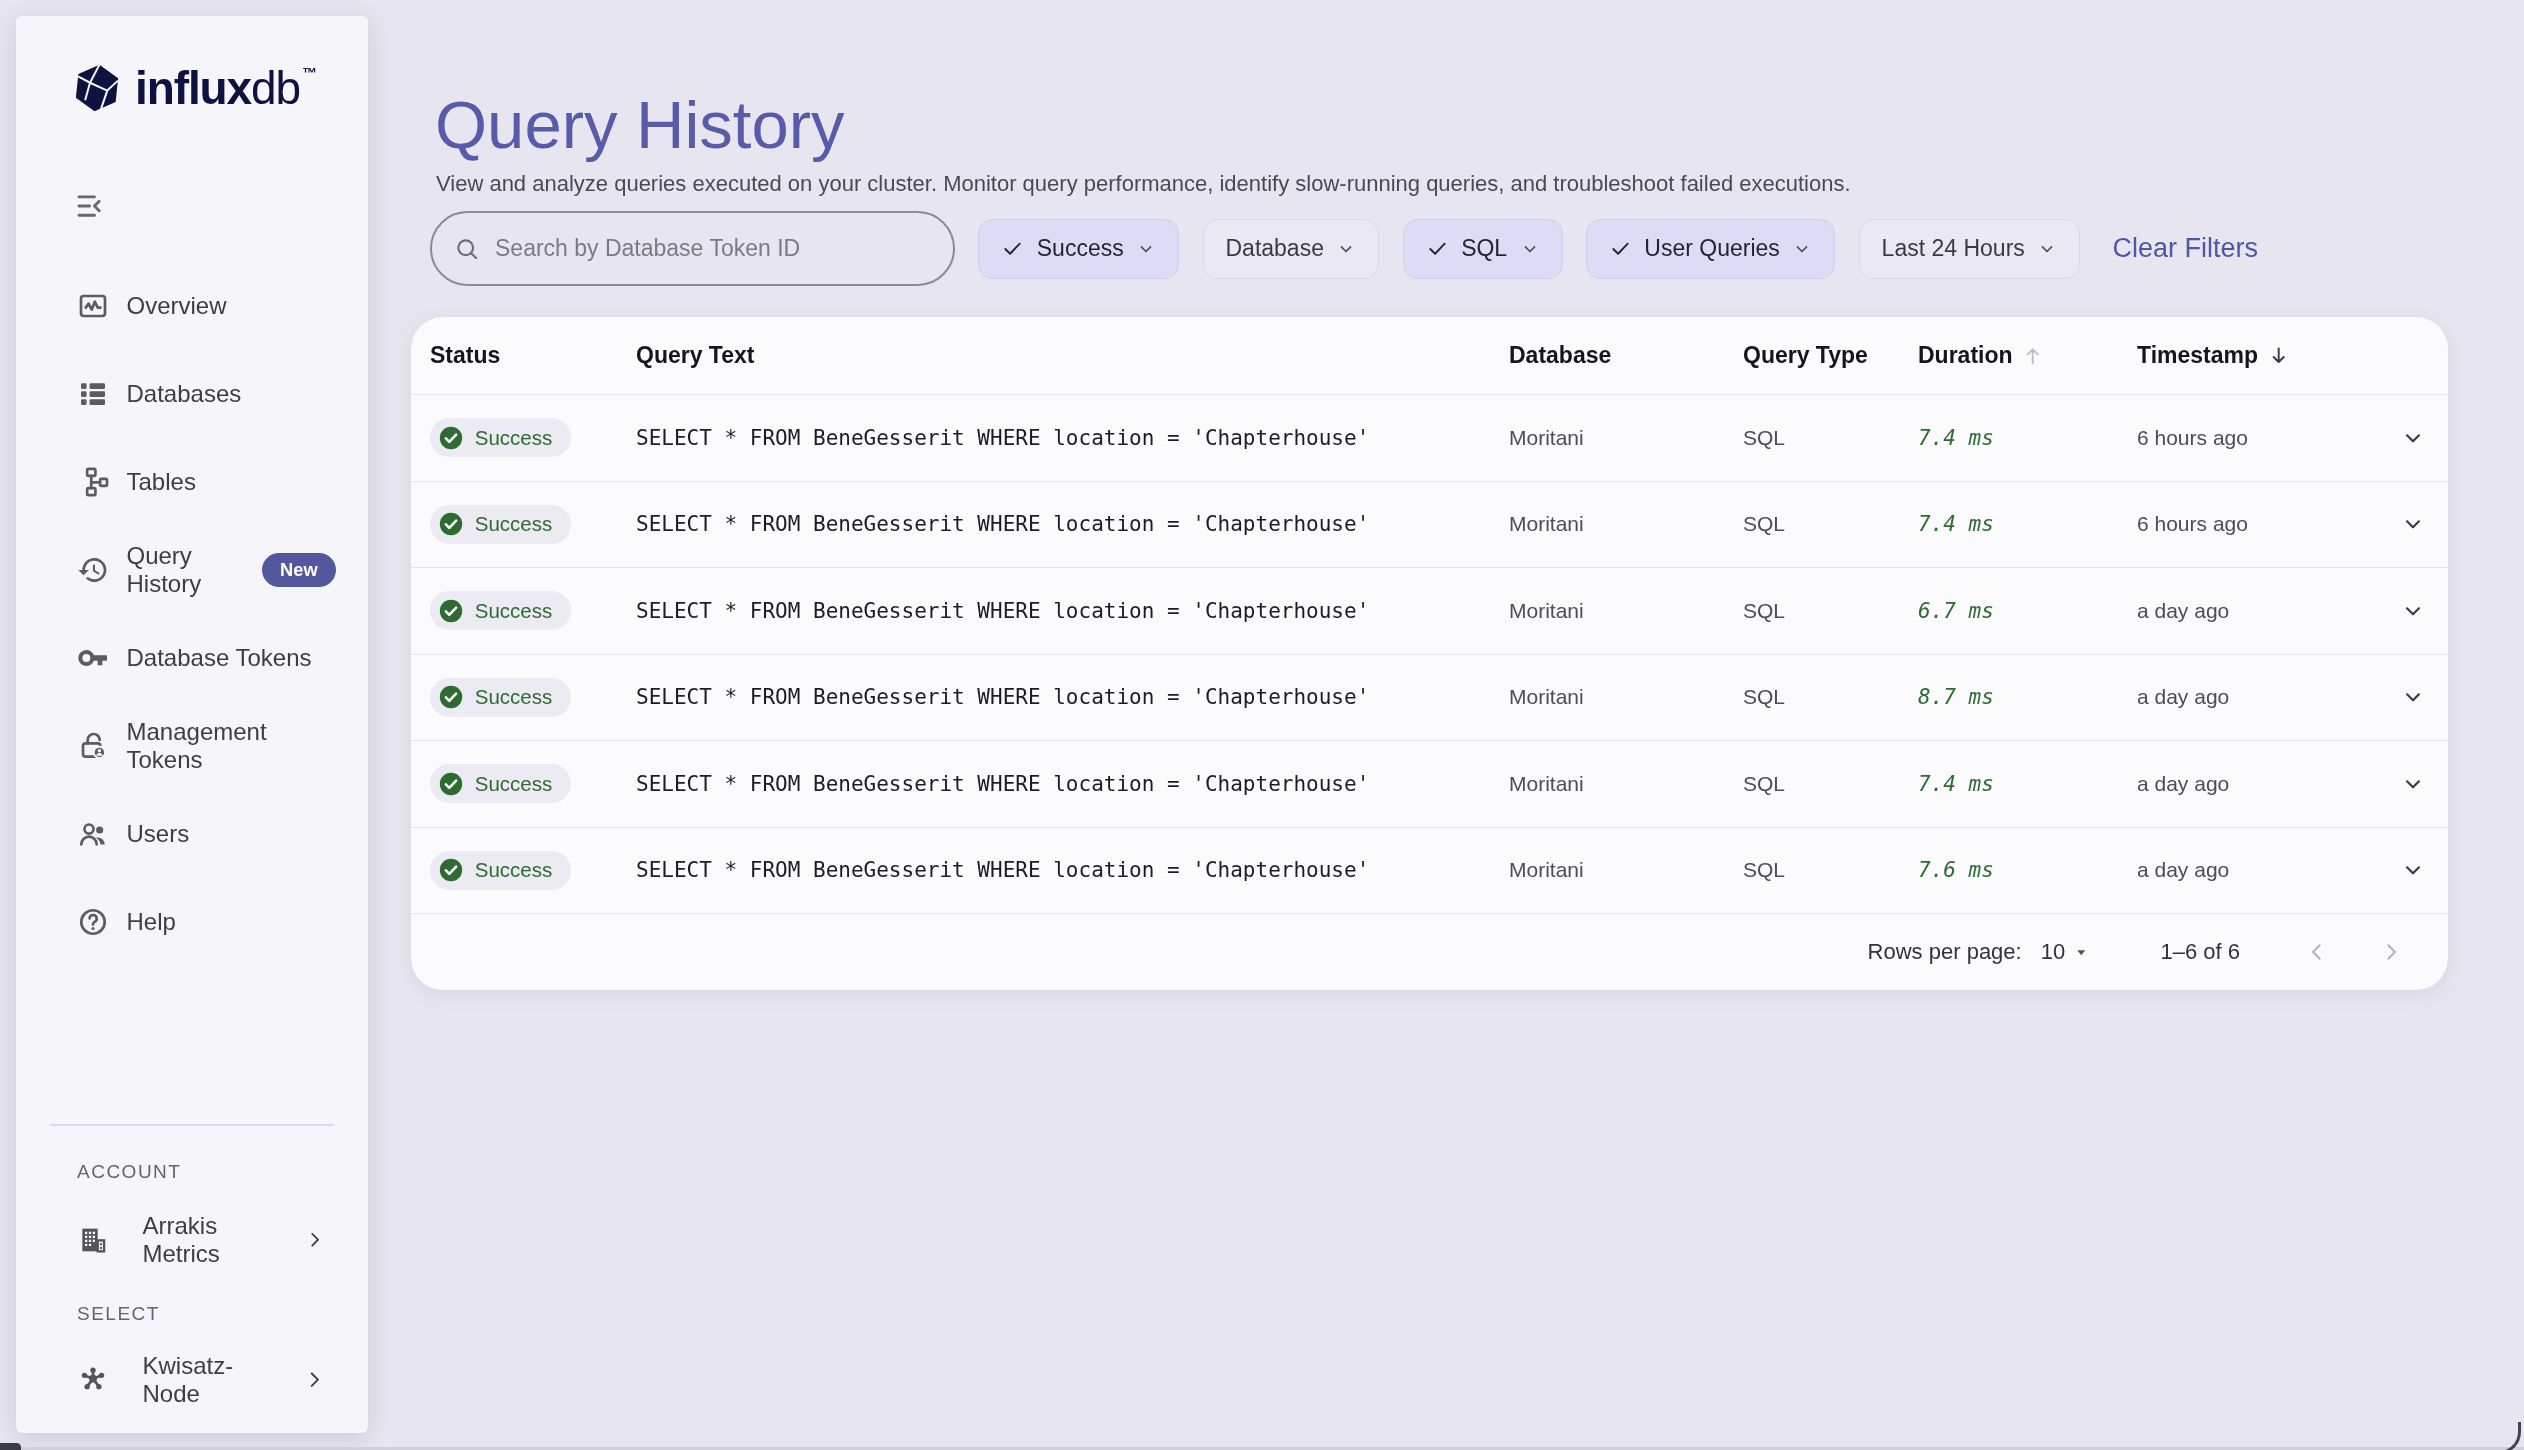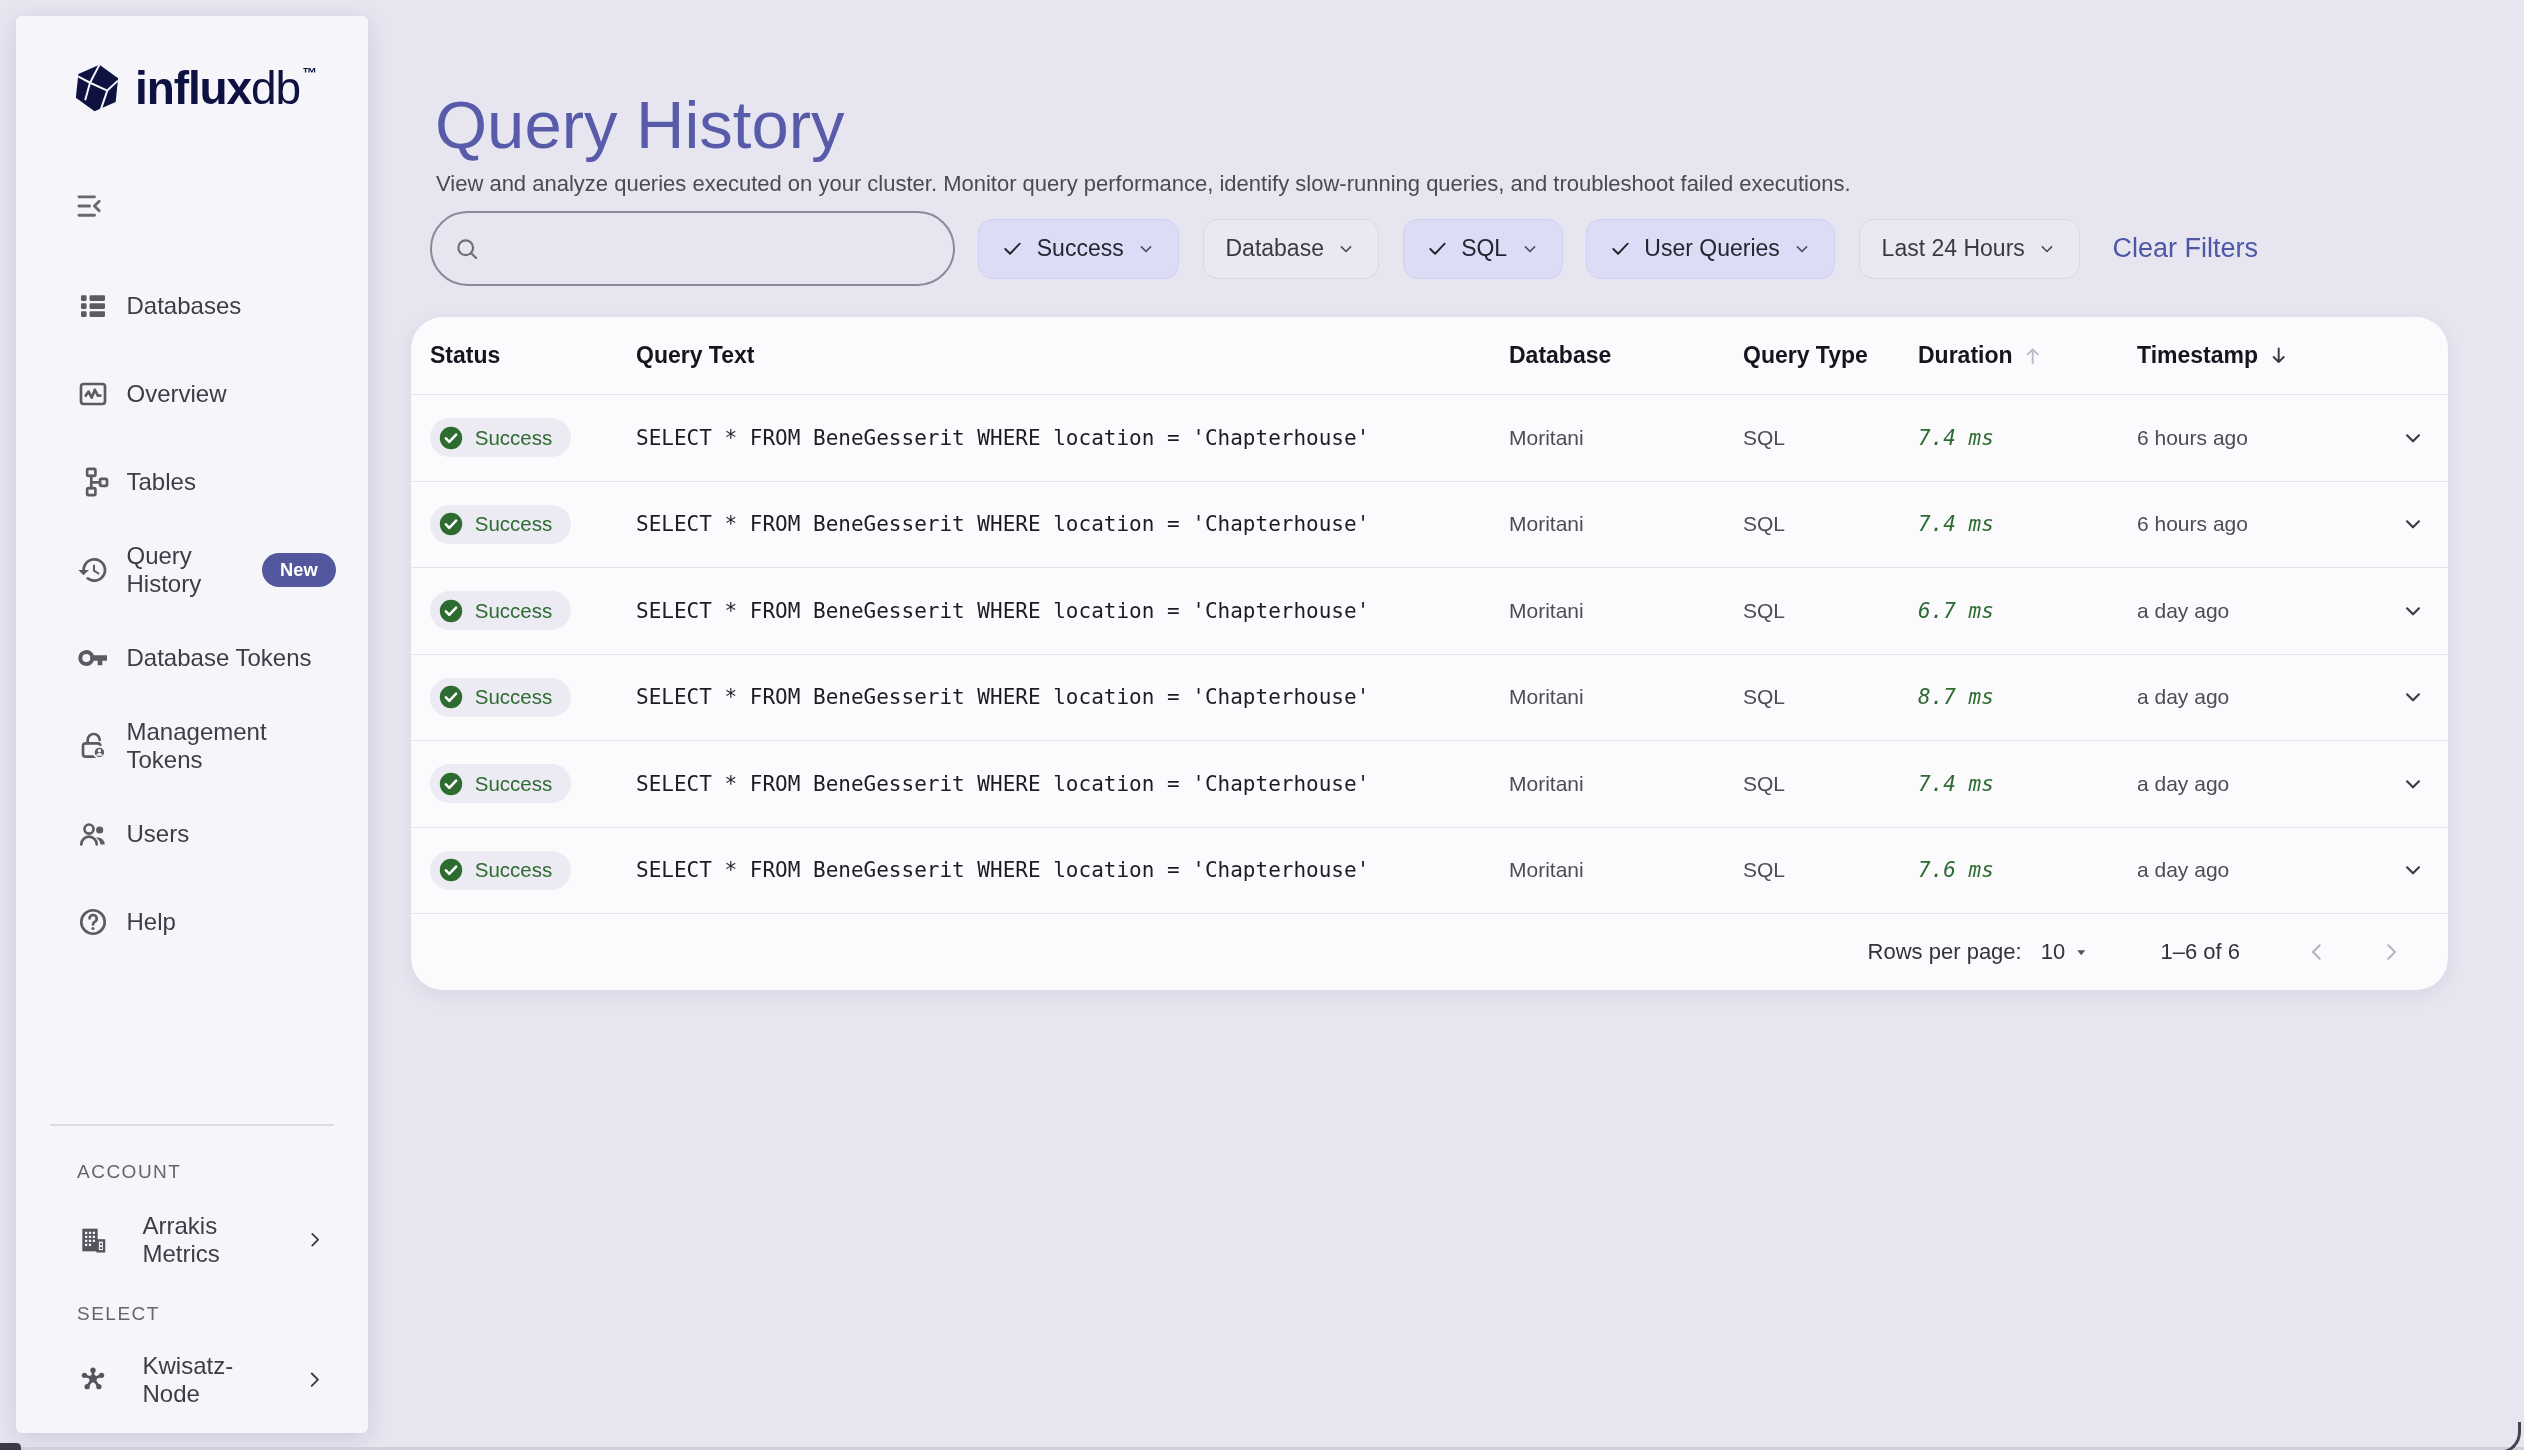--- a/index.html
+++ b/index.html
@@ -137,42 +137,42 @@
 
   <span class="collapse-btn" data-icon="collapse-sidebar-icon">
       <svg viewBox="0 0 24 24" fill="none" stroke="currentColor" stroke-width="2" stroke-linecap="round" stroke-linejoin="round">
         <path d="M3.5 5.5h11M3.5 12h7.5M3.5 18.5h11"></path>
         <path d="m17.8 8.6-3.4 3.4 3.4 3.4"></path>
       </svg>
     </span>
 
   <nav class="nav">
   <div class="nav-item">
+    <span class="icon" data-icon="overview-icon">
+          <svg viewBox="0 0 24 24" fill="none" stroke="currentColor" stroke-width="2" stroke-linecap="round" stroke-linejoin="round">
+            <rect x="3" y="4.5" width="18" height="15" rx="2"></rect>
+            <path d="m6.5 13.2 2.2-3 2.3 4.6 2.4-6 2.2 4.4h2"></path>
+          </svg>
+        </span>
+    <span class="label">Overview</span>
+
+  </div>
+
+  <div class="nav-item">
     <span class="icon" data-icon="databases-icon">
           <svg viewBox="0 0 24 24" fill="currentColor">
             <rect x="3" y="4" width="4.2" height="4.2" rx="0.8"></rect>
             <rect x="9.4" y="4" width="11.6" height="4.2" rx="0.8"></rect>
             <rect x="3" y="10" width="4.2" height="4.2" rx="0.8"></rect>
             <rect x="9.4" y="10" width="11.6" height="4.2" rx="0.8"></rect>
             <rect x="3" y="16" width="4.2" height="4.2" rx="0.8"></rect>
             <rect x="9.4" y="16" width="11.6" height="4.2" rx="0.8"></rect>
           </svg>
         </span>
     <span class="label">Databases</span>
-
-  </div>
-
-  <div class="nav-item">
-    <span class="icon" data-icon="overview-icon">
-          <svg viewBox="0 0 24 24" fill="none" stroke="currentColor" stroke-width="2" stroke-linecap="round" stroke-linejoin="round">
-            <rect x="3" y="4.5" width="18" height="15" rx="2"></rect>
-            <path d="m6.5 13.2 2.2-3 2.3 4.6 2.4-6 2.2 4.4h2"></path>
-          </svg>
-        </span>
-    <span class="label">Overview</span>
 
   </div>
 
   <div class="nav-item">
     <span class="icon" data-icon="tables-icon">
           <svg viewBox="0 0 24 24" fill="none" stroke="currentColor" stroke-width="2" stroke-linecap="round" stroke-linejoin="round">
             <rect x="7.6" y="2.2" width="6.2" height="5.2" rx="1"></rect>
             <path d="M10.7 7.4v9.2M10.7 12.3h6.6"></path>
             <rect x="7.6" y="16.6" width="6.2" height="5.2" rx="1"></rect>
             <rect x="17.3" y="9.7" width="5.2" height="5.2" rx="1"></rect>
@@ -301,20 +301,21 @@
 <p class="page-desc">View and analyze queries executed on your cluster. Monitor query performance, identify slow-running queries, and troubleshoot failed executions.</p>
 
 <div class="filters">
   <div class="search">
     <span class="icon" data-icon="search-icon">
         <svg viewBox="0 0 24 24" fill="none" stroke="currentColor" stroke-width="2" stroke-linecap="round" stroke-linejoin="round">
           <circle cx="10.8" cy="10.8" r="6.8"></circle>
           <path d="m15.8 15.8 4.6 4.6"></path>
         </svg>
       </span>
+    <input type="text" placeholder="Search by Database Token ID" style="">
   </div>
   <span id="chips-slot" style="display:contents">
   <span class="chip active">
     <span class="check" data-icon="check-icon">
           <svg viewBox="0 0 24 24" fill="none" stroke="currentColor" stroke-width="2" stroke-linecap="round" stroke-linejoin="round">
             <path d="m4.5 12.5 5 5L19.5 7"></path>
           </svg>
         </span>
     <span class="chip-label">Success</span>
     <span class="chev" data-icon="chevron-down-icon">

